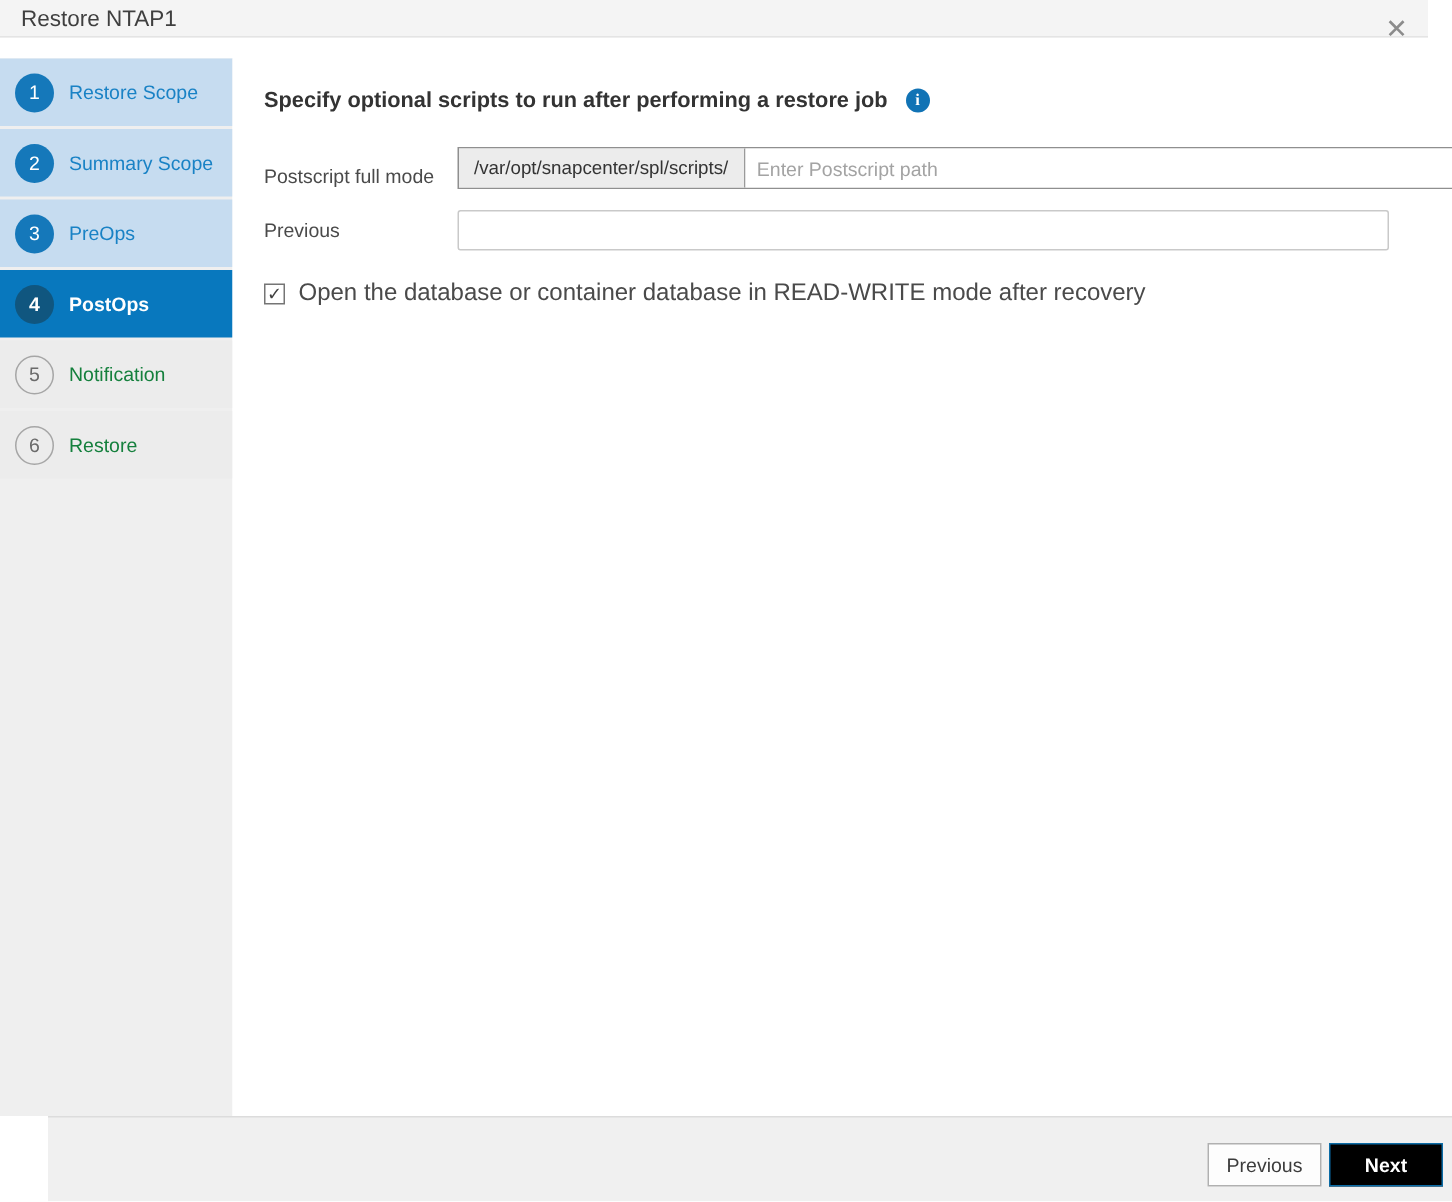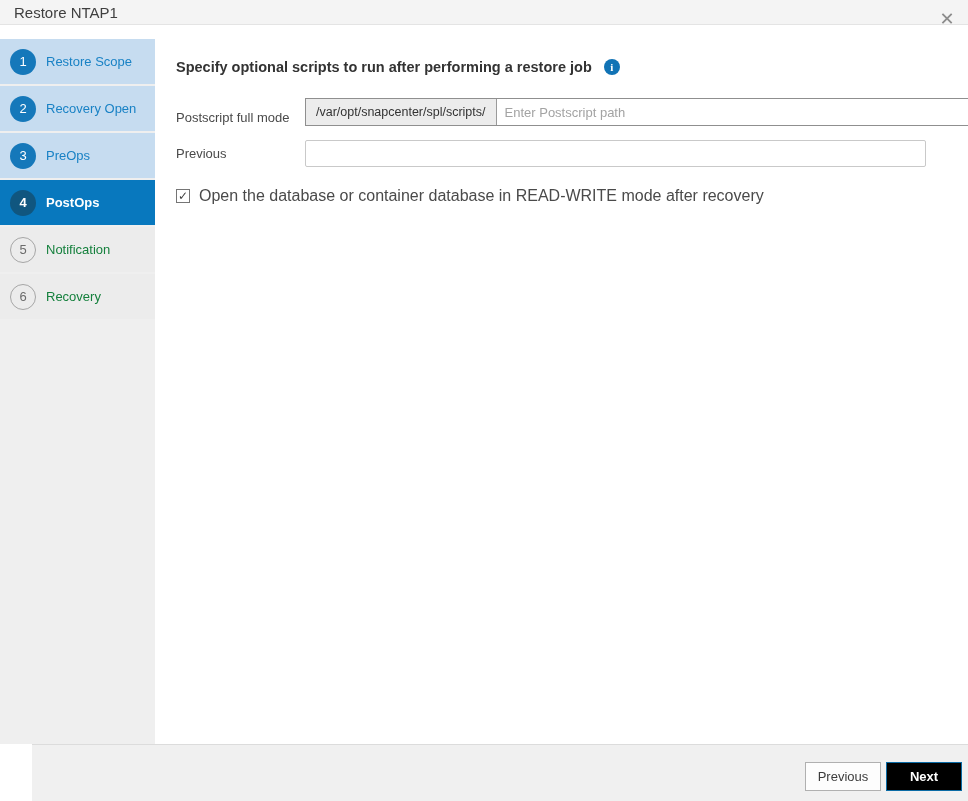--- a/index.html
+++ b/index.html
@@ -1,20 +1,20 @@
 <!DOCTYPE html>
 <html><head>
 <meta charset="utf-8">
 <style>
   html,body{margin:0;padding:0;background:#fff;}
   *{box-sizing:border-box;font-family:"Liberation Sans","DejaVu Sans",sans-serif;}
   .window{position:relative;width:968px;height:801px;background:#fff;overflow:hidden;}
 
   
-  .titlebar{position:absolute;top:0;left:0;right:0;height:25px;background:#f4f4f4;
+  .titlebar{position:absolute;top:0;left:0;right:16px;height:25px;background:#f4f4f4;
     border-bottom:1px solid #e4e4e4;display:flex;align-items:center;}
   .titlebar .title{margin-left:14px;font-size:15px;color:#3f3f3f;}
   .close-btn{position:absolute;right:10px;top:8px;width:22px;height:22px;border:none;background:transparent;
     color:#8c8c8c;font-size:18px;line-height:22px;text-align:center;cursor:pointer;padding:0;}
 
   
   .sidebar{position:absolute;top:39px;left:0;width:155px;bottom:57px;background:#efefef;}
   .step{height:45px;margin-bottom:2px;display:flex;align-items:center;padding-left:10px;cursor:pointer;}
   .step .circle{width:26px;height:26px;border-radius:50%;flex:0 0 26px;display:flex;align-items:center;
     justify-content:center;font-size:13px;}
@@ -73,37 +73,37 @@
     <button class="close-btn">✕</button>
   </div>
 
   <div class="sidebar">
     <div class="step done">
       <span class="circle">1</span>
       <span class="slabel">Restore Scope</span>
     </div>
     <div class="step done">
       <span class="circle">2</span>
-      <span class="slabel">Recovery Open</span>
+      <span class="slabel">Summary Scope</span>
     </div>
     <div class="step done">
       <span class="circle">3</span>
       <span class="slabel">PreOps</span>
     </div>
     <div class="step active">
       <span class="circle">4</span>
       <span class="slabel">PostOps</span>
     </div>
     <div class="step todo">
       <span class="circle">5</span>
       <span class="slabel">Notification</span>
     </div>
     <div class="step todo">
       <span class="circle">6</span>
-      <span class="slabel">Recovery</span>
+      <span class="slabel">Restore</span>
     </div>
   </div>
 
   <div class="main">
     <div class="heading-row">
       <span class="heading">Specify optional scripts to run after performing a restore job</span>
       <span class="info-icon">i</span>
     </div>
 
     <span class="field-label lbl-postscript">Postscript full mode</span>

